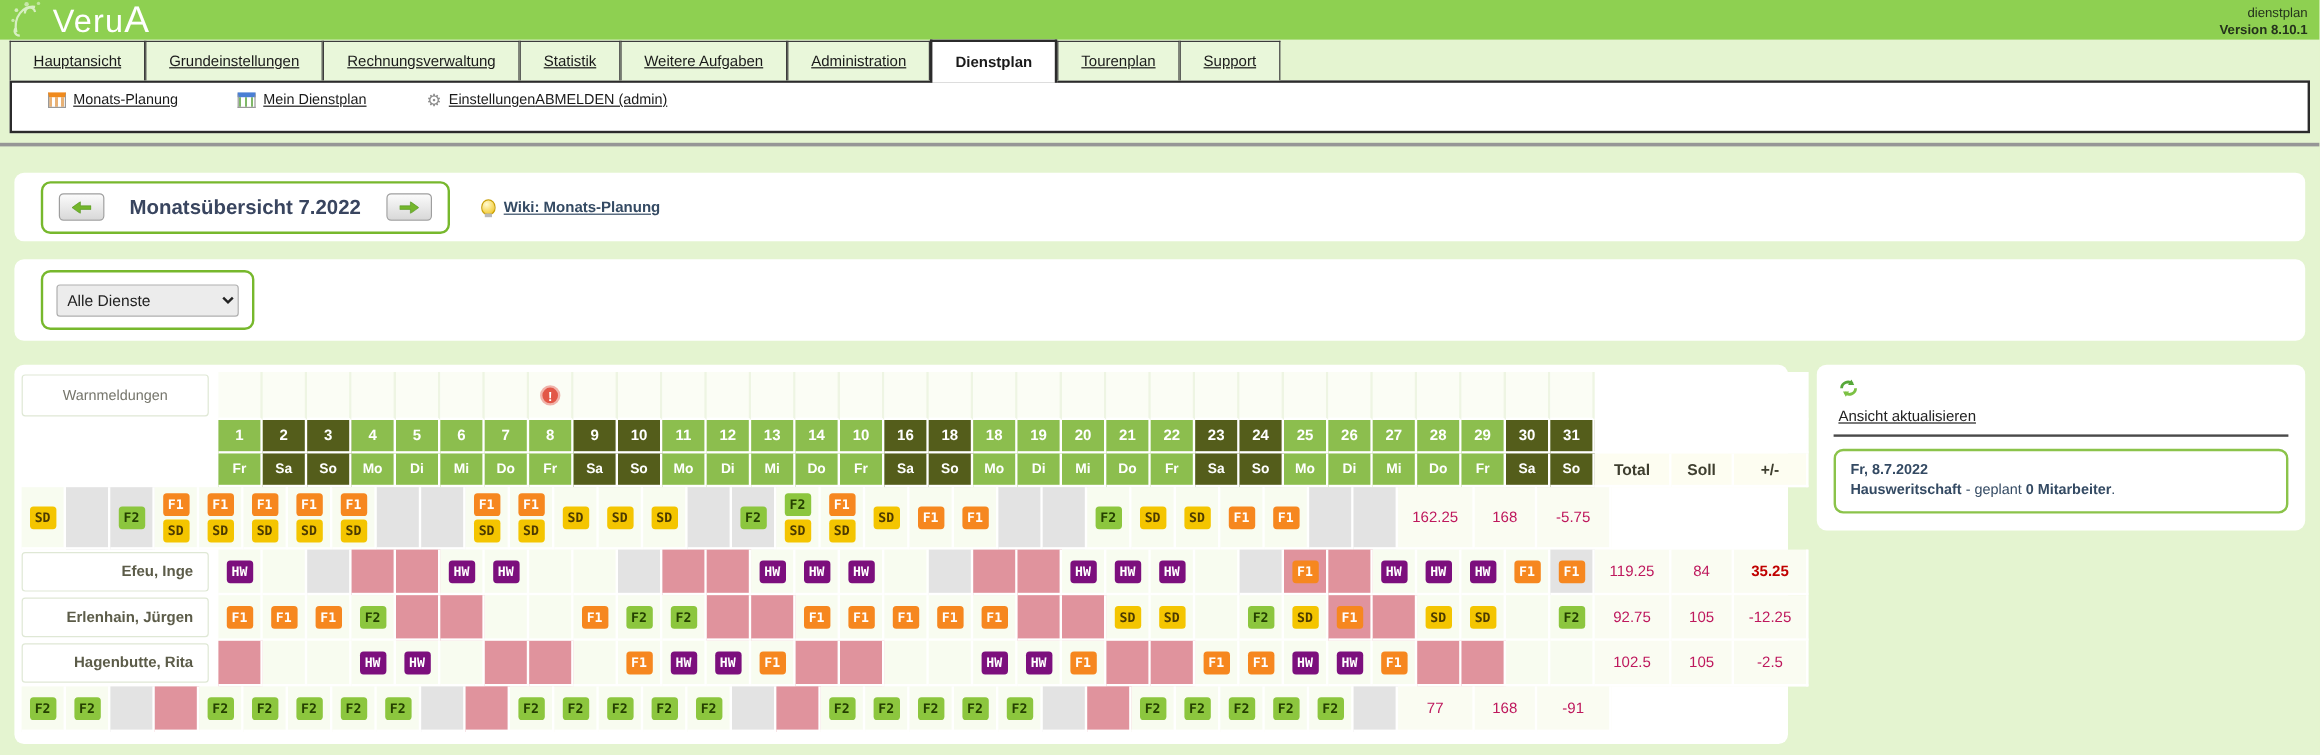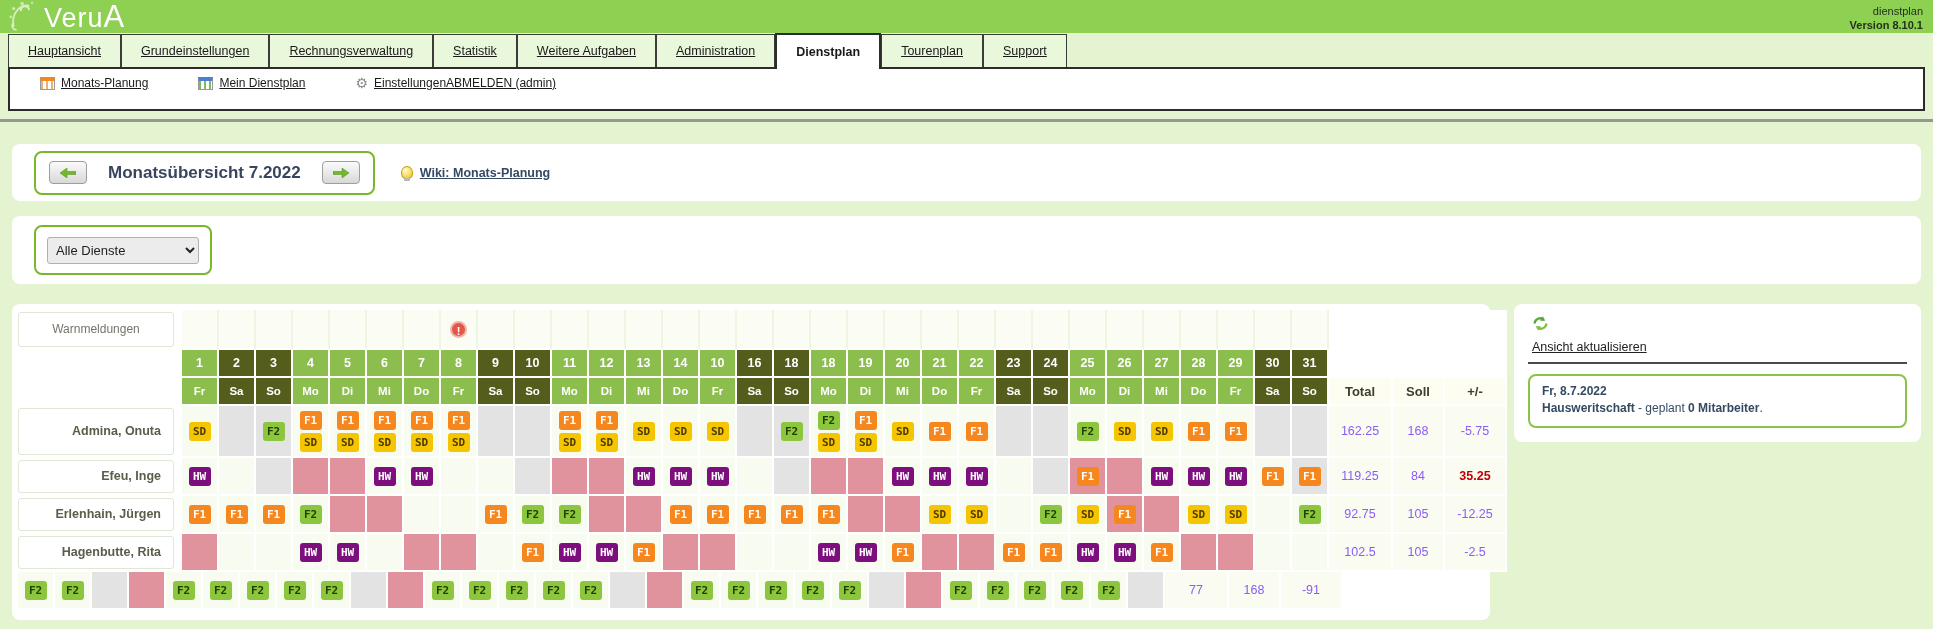--- a/index.html
+++ b/index.html
@@ -68,21 +68,21 @@
   .filler { background:#fff; }
   .tot-head { background:#fdfdf1; font-weight:bold; color:#3e3e2f; font-size:13px; }
   .emp-row .c { height:38px; }
   .emp-row.tall .c { height:52px; }
 
   .name-box, .warn-label-box { width:156px; height:calc(100% - 3px); background:#fff; border:1px solid #dfe8d5; border-radius:3px; display:flex; align-items:center; font-size:12.5px; color:#5c5c49; }
   .name-box { justify-content:flex-end; padding-right:12px; font-weight:bold; }
   .warn-label-box { justify-content:center; color:#75756b; font-size:12px; }
 
   .bg-w { background:#f8fcf0; } .bg-g { background:#e3e3e3; } .bg-p { background:#e0939d; }
-  .val-cell { background:#fafcf2; color:#8b5cf6; font-size:12.5px; }
+  .val-cell { background:#fafcf2; color:#be185d; font-size:12.5px; }
   .diff-red { color:#c00000; font-weight:bold; }
 
   .badge-stack { display:flex; flex-direction:column; gap:3px; align-items:center; }
   .badge { min-width:22px; padding:0 2px; height:19px; line-height:19px; border-radius:3px; font-family:"DejaVu Sans Mono",monospace; font-weight:bold; font-size:11px; text-align:center; }
 
   .warn-ic { width:17px; height:17px; border-radius:50%; background:#e25747; border:2px solid #f0b3aa; color:#fff; font-weight:bold; font-size:11px; line-height:16px; text-align:center; cursor:pointer; }
 
   
   .refresh-row { display:flex; align-items:flex-start; gap:9px; padding:4px 4px 8px; border-bottom:2px solid #4a4a4a;flex-direction:column; }
   .refresh-row a { font-size:12.5px; color:#222; text-decoration:underline; cursor:pointer; }
@@ -281,23 +281,20 @@
           <div class="c day-col dhead">Mi</div>
           <div class="c day-col dhead">Do</div>
           <div class="c day-col dhead">Fr</div>
           <div class="c day-col dhead we">Sa</div>
           <div class="c day-col dhead we">So</div>
           <div class="c tot-col tot-head">Total</div>
           <div class="c soll-col tot-head">Soll</div>
           <div class="c diff-col tot-head">+/-</div>
         </div>
         <div class="row emp-row tall">
-          <div class="c label-col">
-            <div class="name-box">Admina, Onuta</div>
-          </div>
           <div class="c day-col bg-w">
             <div class="badge-stack">
               <span class="badge" style="background: rgb(244, 197, 0); color: rgb(76, 58, 0);">SD</span>
             </div>
           </div>
           <div class="c day-col bg-g"></div>
           <div class="c day-col bg-g">
             <div class="badge-stack">
               <span class="badge" style="background: rgb(140, 198, 62); color: rgb(36, 63, 0);">F2</span>
             </div>

